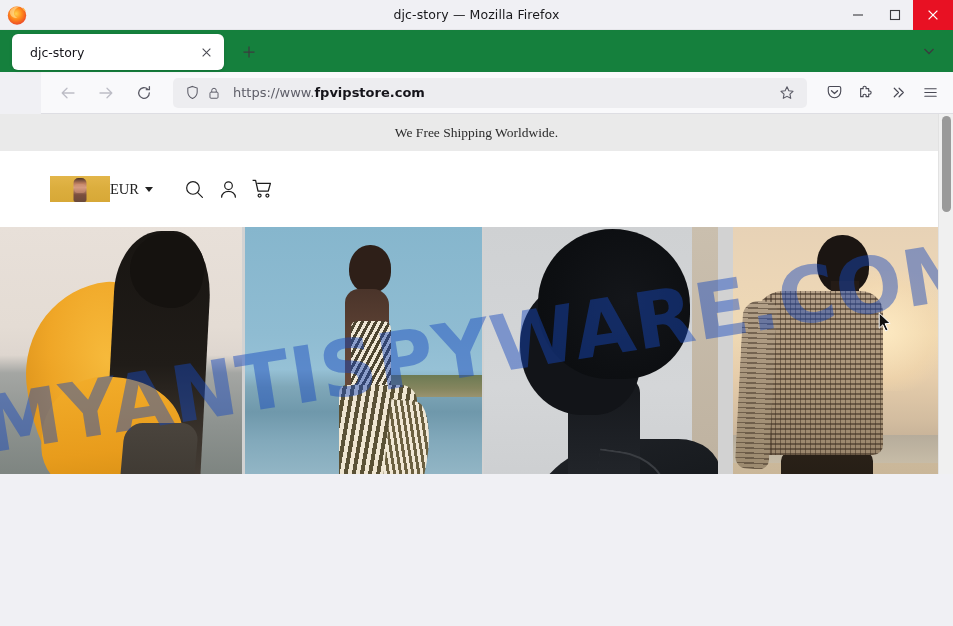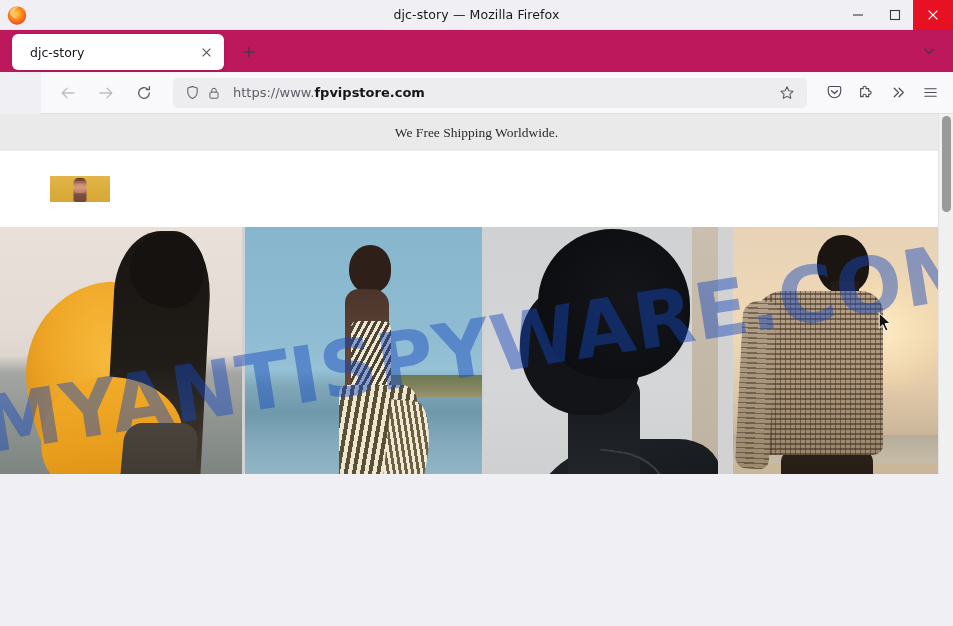--- a/index.html
+++ b/index.html
@@ -35,21 +35,21 @@
     display: flex; align-items: center; justify-content: center;
     color: #3b3b3f;
   }
   .win-btn.close { background: #e81123; color: #fff; width: 40px; }
   .win-btn svg { display: block; }
 
   
   .tabstrip {
     position: relative;
     height: 42px;
-    background: #be185d;
+    background: #15803d;
     display: flex; align-items: flex-end;
     padding: 0 4px;
   }
   .tab {
     position: relative;
     margin: 0 0 2px 8px;
     width: 212px; height: 36px;
     background: #ffffff;
     border-radius: 6px 6px 6px 6px;
     display: flex; align-items: center;
@@ -527,20 +527,45 @@
       <div class="announce">
         <span>We Free Shipping Worldwide.</span>
       </div>
 
       <div class="sitenav">
         <div class="logo">
             <span class="fig"></span>
           </div>
 
 
+        <div class="nav-right">
+          <div class="currency">
+            <span>EUR</span>
+            <span class="caret"></span>
+          </div>
+          <div class="icon-btn">
+            <svg width="21" height="21" viewBox="0 0 22 22">
+                <circle cx="9.4" cy="9.4" r="6.6" fill="none" stroke="currentColor" stroke-width="1.25"></circle>
+                <path d="M14.3 14.3l5 5" stroke="currentColor" stroke-width="1.25" stroke-linecap="round"></path>
+              </svg>
+          </div>
+          <div class="icon-btn">
+            <svg width="21" height="21" viewBox="0 0 22 22">
+                <circle cx="11" cy="7" r="4" fill="none" stroke="currentColor" stroke-width="1.25"></circle>
+                <path d="M3.8 19c0-3.6 3.2-6.1 7.2-6.1s7.2 2.5 7.2 6.1" fill="none" stroke="currentColor" stroke-width="1.25" stroke-linecap="round"></path>
+              </svg>
+          </div>
+          <div class="icon-btn">
+            <svg width="22" height="22" viewBox="0 0 22 22">
+                <path d="M1.6 2.4h3l2.4 10.6h10.3l2.1-7.6H6.2" fill="none" stroke="currentColor" stroke-width="1.25" stroke-linejoin="round"></path>
+                <circle cx="8.6" cy="17.6" r="1.5" fill="none" stroke="currentColor" stroke-width="1.2"></circle>
+                <circle cx="16.4" cy="17.6" r="1.5" fill="none" stroke="currentColor" stroke-width="1.2"></circle>
+              </svg>
+          </div>
+        </div>
       </div>
 
       <div class="hero">
         <div class="shot shot-1">
           <div class="ph1">
               <span class="drape"></span>
               <span class="body"></span>
               <span class="head"></span>
               <span class="drape2"></span>
               <span class="skirt"></span>

